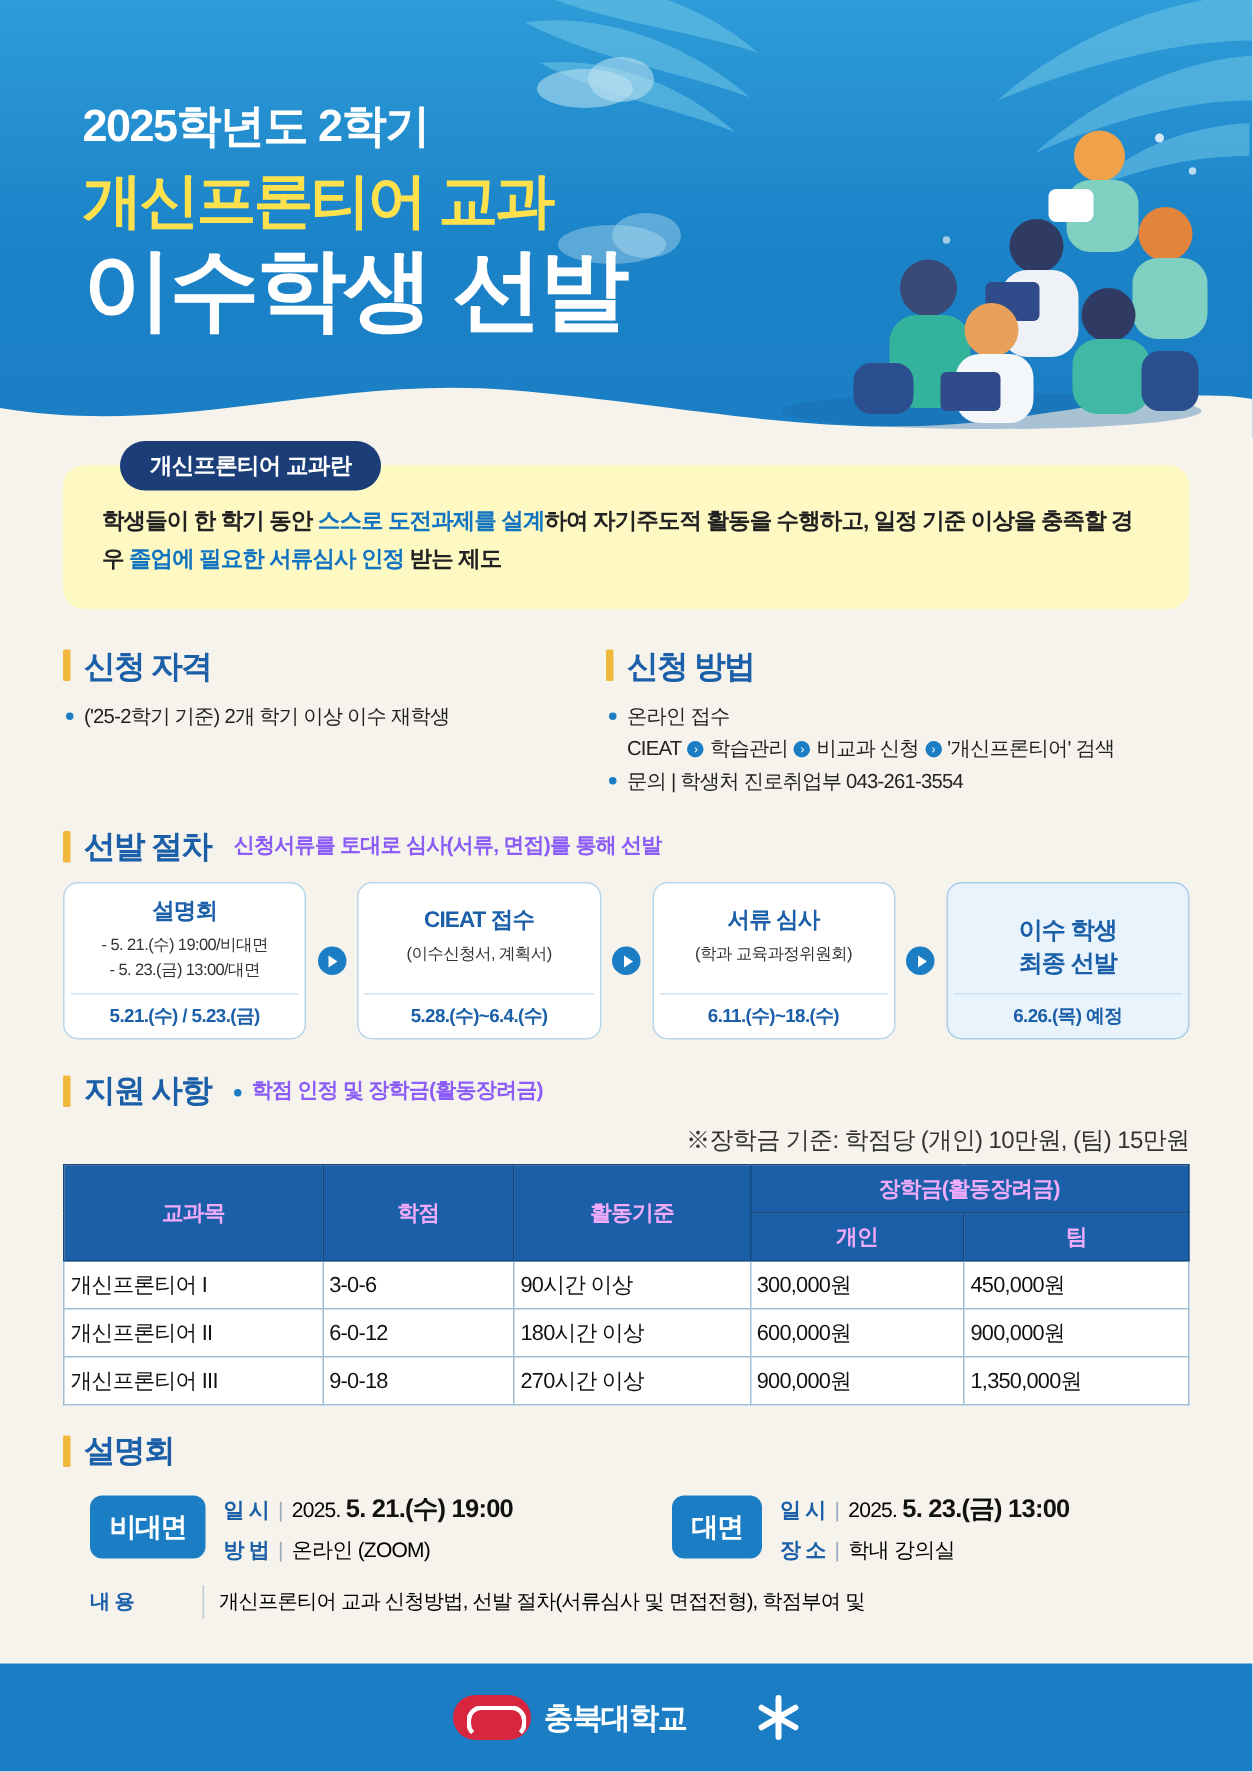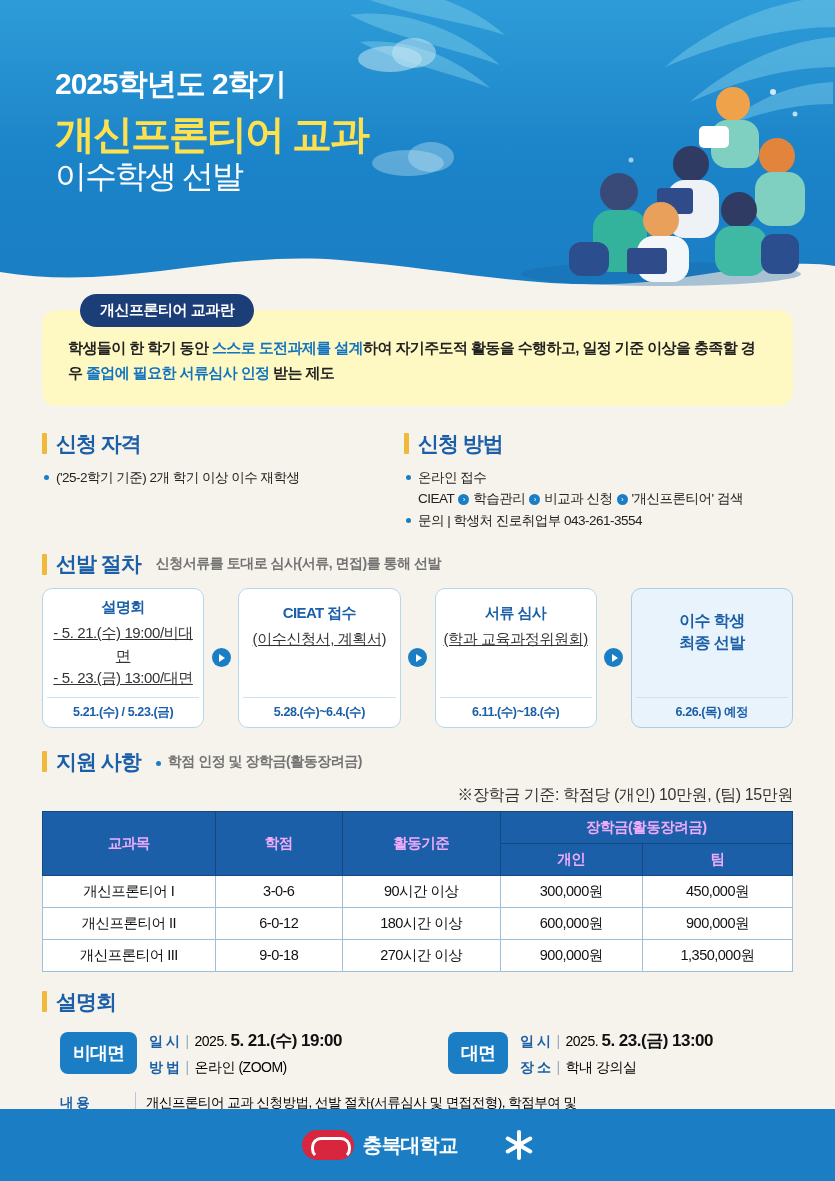--- a/index.html
+++ b/index.html
@@ -45,21 +45,21 @@
     font-size: 30px; font-weight: bold; color: #ffffff;
     letter-spacing: -1px;
     margin-bottom: 6px;
   }
   .t-line2 {
     font-size: 40px; font-weight: bold; color: #ffe14d;
     letter-spacing: -2px;
     line-height: 1.18;
   }
   .t-line3 {
-    font-size: 32px; font-weight: normal; color: #ffffff;
+    font-size: 60px; font-weight: bold; color: #ffffff;
     letter-spacing: -2px;
     line-height: 1.15;
   }
 
   
   .defn {
     position: relative;
     margin: 18px 42px 0 42px;
     background: #fef9c3;
     border-radius: 14px;
@@ -86,21 +86,21 @@
     display: flex; align-items: center; gap: 9px;
     margin-bottom: 9px;
   }
   .sec-bar {
     width: 5px; height: 21px; background: #f0b93c; border-radius: 1px;
   }
   .sec-title {
     font-size: 21px; font-weight: bold; color: #1b5fa8; letter-spacing: -1px;
   }
   .sec-sub {
-    font-size: 14px; color: #737373; font-weight: bold; letter-spacing: -.5px;
+    font-size: 14px; color: #8b5cf6; font-weight: bold; letter-spacing: -.5px;
     margin-left: 6px;
   }
 
   ul.bul { list-style: none; }
   ul.bul li {
     position: relative;
     padding-left: 14px;
     font-size: 13.5px; line-height: 1.62; color: #222; letter-spacing: -.5px;
   }
   ul.bul li::before {
@@ -145,23 +145,22 @@
     padding: 9px 4px 0 4px;
     display: flex; flex-direction: column; justify-content: space-between;
   }
   .proc-card.last { background: #e9f3fb; border-color: #a9cde6; }
   .pc-t {
     font-size: 15px; font-weight: bold; color: #1b5fa8; letter-spacing: -.6px;
     margin-bottom: 5px;
   }
   .pc-t.big { font-size: 16px; line-height: 1.35; padding-top: 12px;}
   .pc-d {
-    font-size: 15px; color: #333; line-height: 1.5; letter-spacing: -.4px;
+    font-size: 11px; color: #333; line-height: 1.5; letter-spacing: -.4px;
     padding-bottom: 7px;
-    text-decoration: underline;
   }
   .pc-f {
     border-top: 1px solid #cfe2f0;
     font-size: 12.5px; color: #1b5fa8; font-weight: bold;
     padding: 6px 2px; letter-spacing: -.4px;
   }
   .arrow {
     width: 34px;
     display: flex; align-items: center; justify-content: center;
   }
@@ -191,21 +190,21 @@
     font-size: 14.5px;
   }
   table.sup th {
     background: #1b5fa8; color: #f0abfc; font-weight: bold;
     border: 1px solid #14497f;
     padding: 6px 4px;
     letter-spacing: -.5px;
   }
   table.sup td {
     border: 1px solid #9fbfd8;
-    text-align: center;
+    text-align: left;
     padding: 6px 4px;
     color: #111;
     letter-spacing: -.5px;
     background: #fff;
   }
 
   
   .brief { margin: 16px 42px 0 42px; }
   .brief-row {
     display: flex; gap: 16px; margin-top: 10px;

